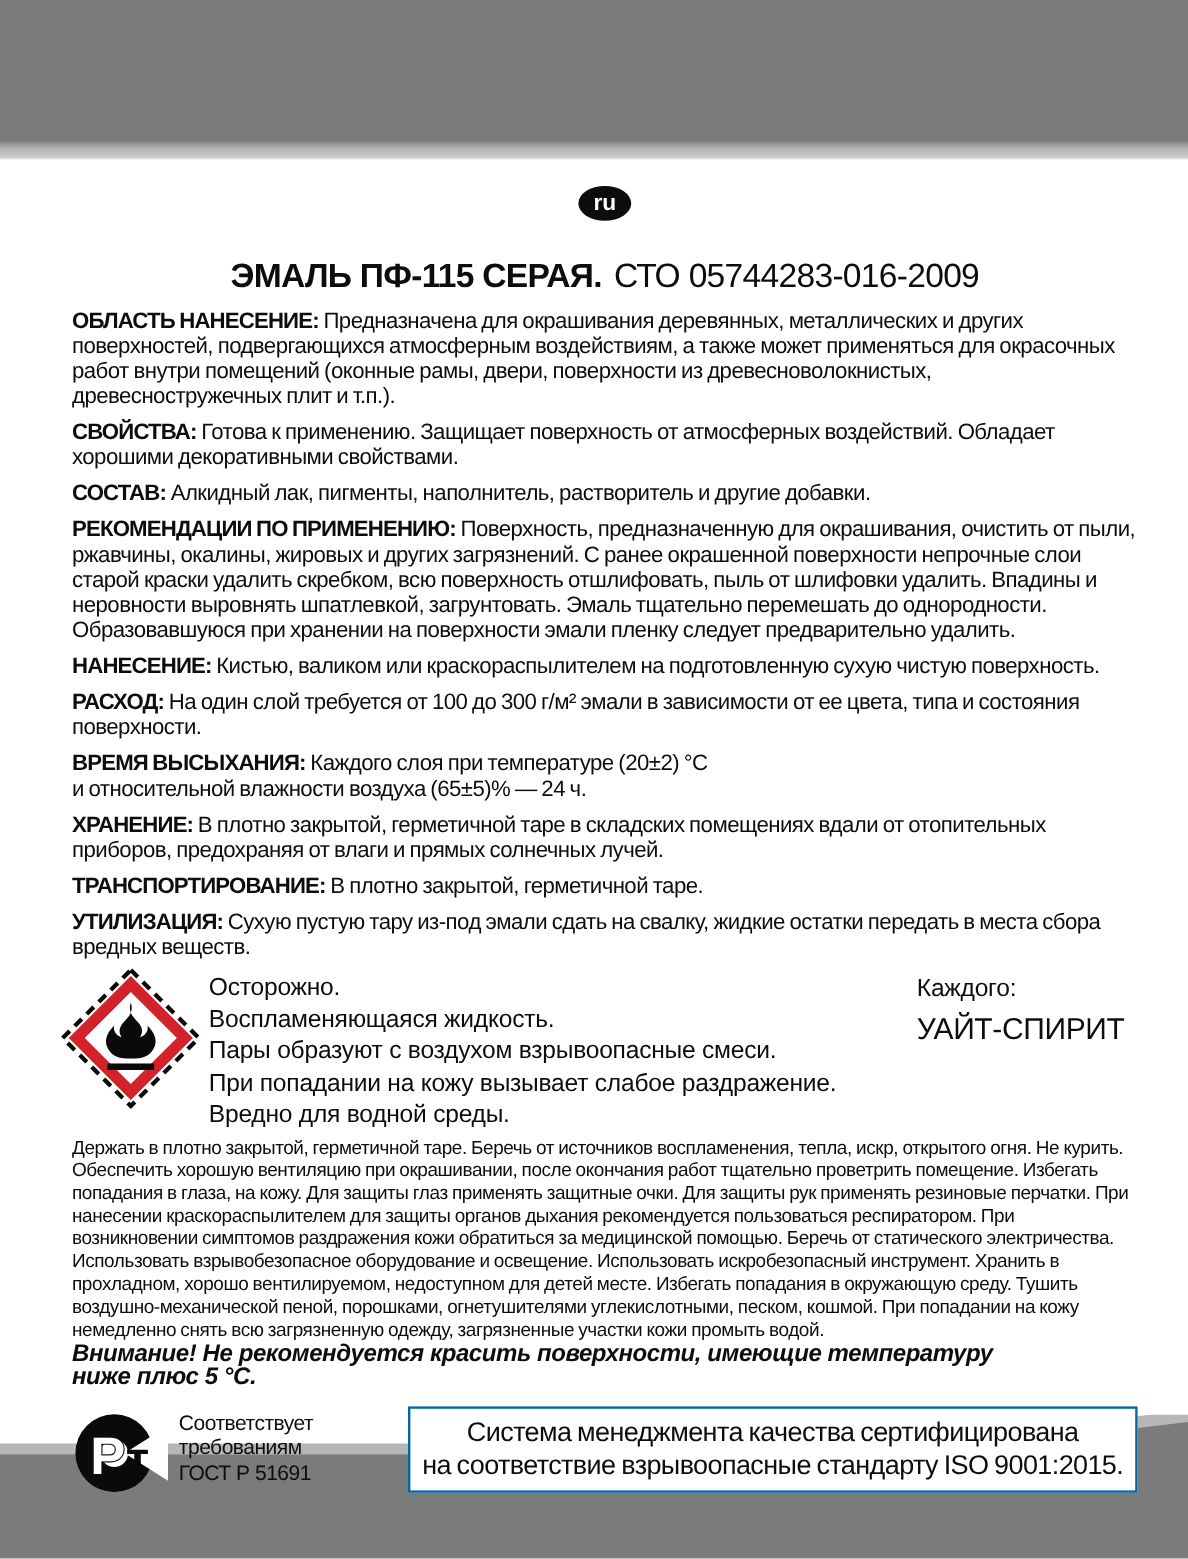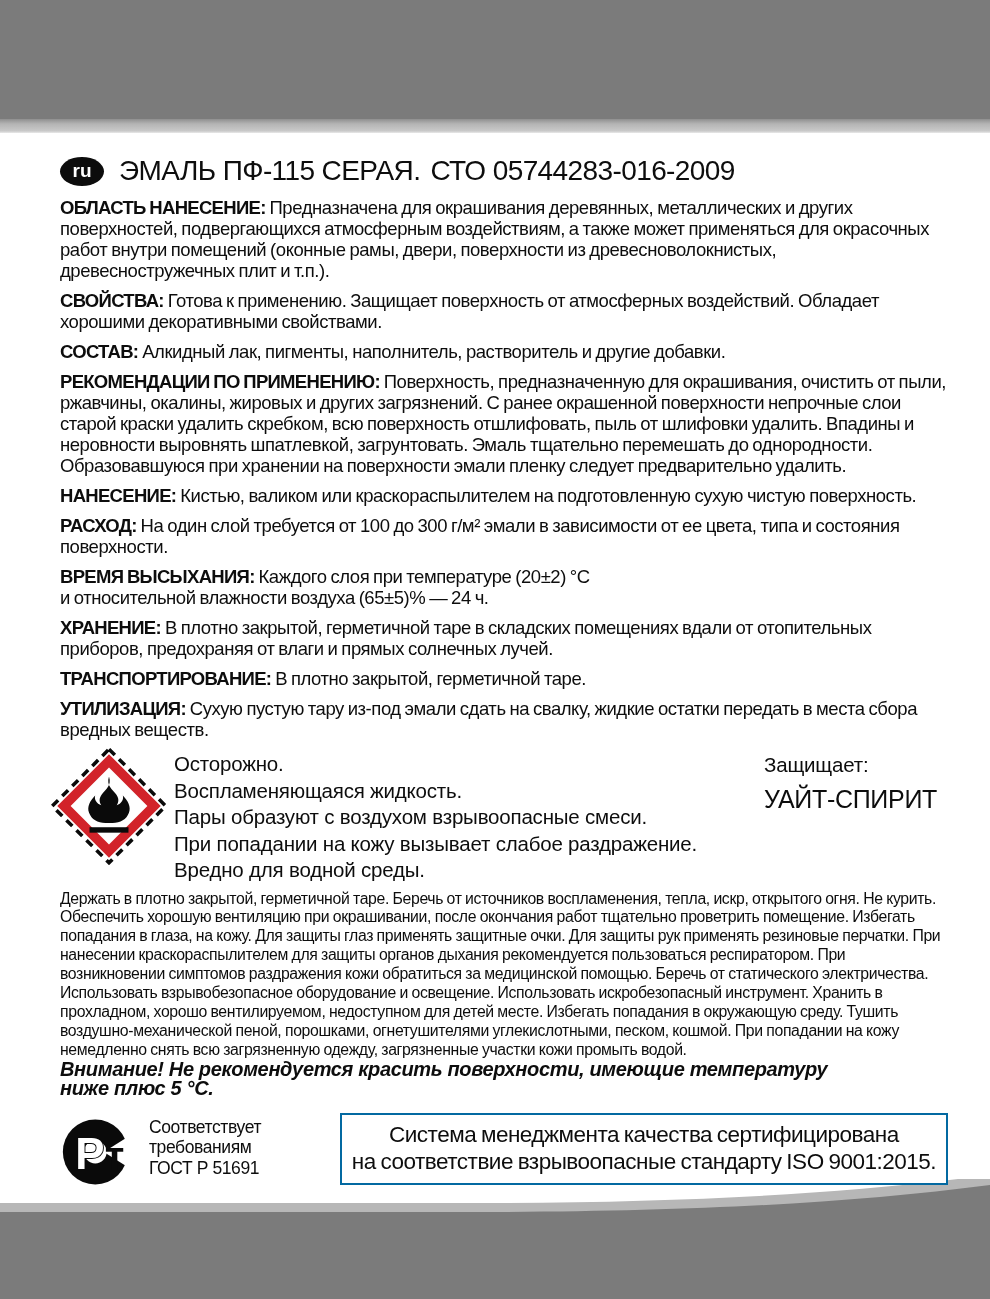--- a/index.html
+++ b/index.html
@@ -10,28 +10,28 @@
     overflow:hidden;
     font-family:"Liberation Sans","DejaVu Sans",sans-serif;
     color:#0d0d0d;
   }
   
   .top-band{position:absolute;top:0;left:0;width:990px;height:119px;background:#7b7b7b;}
   .top-edge{position:absolute;top:119px;left:0;width:990px;height:14px;
     background:linear-gradient(180deg,#8f8f8f 0%,#b4b4b4 35%,#c9c9c9 85%,#e9e9e9 100%);}
   
   .content{position:absolute;top:133px;left:0;width:990px;padding:20px 42px 0 60px;box-sizing:border-box;z-index:2;}
-  .title-row{display:flex;align-items:center;gap:15px;margin:2px 0 10px 0;}
+  .title-row{display:flex;align-items:center;gap:30px;margin:2px 0 10px 0;flex-direction:column;}
   .ru-badge{
     flex:0 0 auto;width:44px;height:29px;border-radius:50%;
     background:#0c0c0c;color:#fff;display:flex;align-items:center;justify-content:center;
     font-weight:bold;font-size:19px;letter-spacing:0;
   }
   .title{margin:0;font-size:28px;letter-spacing:-0.6px;white-space:nowrap;font-weight:normal;}
-  .title .t-bold{font-weight:normal;margin-right:10px;}
+  .title .t-bold{font-weight:bold;margin-right:10px;}
   
   .sec{margin:0 0 9px 0;font-size:18.5px;line-height:21px;letter-spacing:-0.45px;word-spacing:-0.8px;}
   .sec b{letter-spacing:-0.7px;}
   .preline{white-space:pre-line;}
   
   .hazard-row{display:flex;align-items:flex-start;margin:4px 0 6px 0;}
   .ghs{flex:0 0 auto;margin:-2px 6px 0 -10px;}
   .hazard-lines{font-size:20.5px;line-height:26.5px;letter-spacing:-0.2px;padding-top:2px;}
   .contains{margin-left:auto;padding:4px 2px 0 0;min-width:182px;}
   .contains-label{font-size:20.5px;margin-bottom:7px;letter-spacing:-0.2px;}
@@ -94,21 +94,21 @@
         <rect x="33.5" y="68" width="33" height="4.6" fill="#0a0a0a"></rect>
       </svg>
       <div class="hazard-lines">
         <div>Осторожно.</div>
         <div>Воспламеняющаяся жидкость.</div>
         <div>Пары образуют с воздухом взрывоопасные смеси.</div>
         <div>При попадании на кожу вызывает слабое раздражение.</div>
         <div>Вредно для водной среды.</div>
       </div>
       <div class="contains">
-        <div class="contains-label">Защищает:</div>
+        <div class="contains-label">Каждого:</div>
         <div class="contains-item">УАЙТ-СПИРИТ</div>
       </div>
     </div>
 
     <p class="safety">Держать в плотно закрытой, герметичной таре. Беречь от источников воспламенения, тепла, искр, открытого огня. Не курить. Обеспечить хорошую вентиляцию при окрашивании, после окончания работ тщательно проветрить помещение. Избегать попадания в глаза, на кожу. Для защиты глаз применять защитные очки. Для защиты рук применять резиновые перчатки. При нанесении краскораспылителем для защиты органов дыхания рекомендуется пользоваться респиратором. При возникновении симптомов раздражения кожи обратиться за медицинской помощью. Беречь от статического электричества. Использовать взрывобезопасное оборудование и освещение. Использовать искробезопасный инструмент. Хранить в прохладном, хорошо вентилируемом, недоступном для детей месте. Избегать попадания в окружающую среду. Тушить воздушно-механической пеной, порошками, огнетушителями углекислотными, песком, кошмой. При попадании на кожу немедленно снять всю загрязненную одежду, загрязненные участки кожи промыть водой.</p>
     <p class="warning">Внимание! Не рекомендуется красить поверхности, имеющие температуру
 ниже плюс 5 °С.</p>
 
     <div class="bottom-row">
       <svg class="pct" width="80" height="74" viewBox="0 0 84 76">

